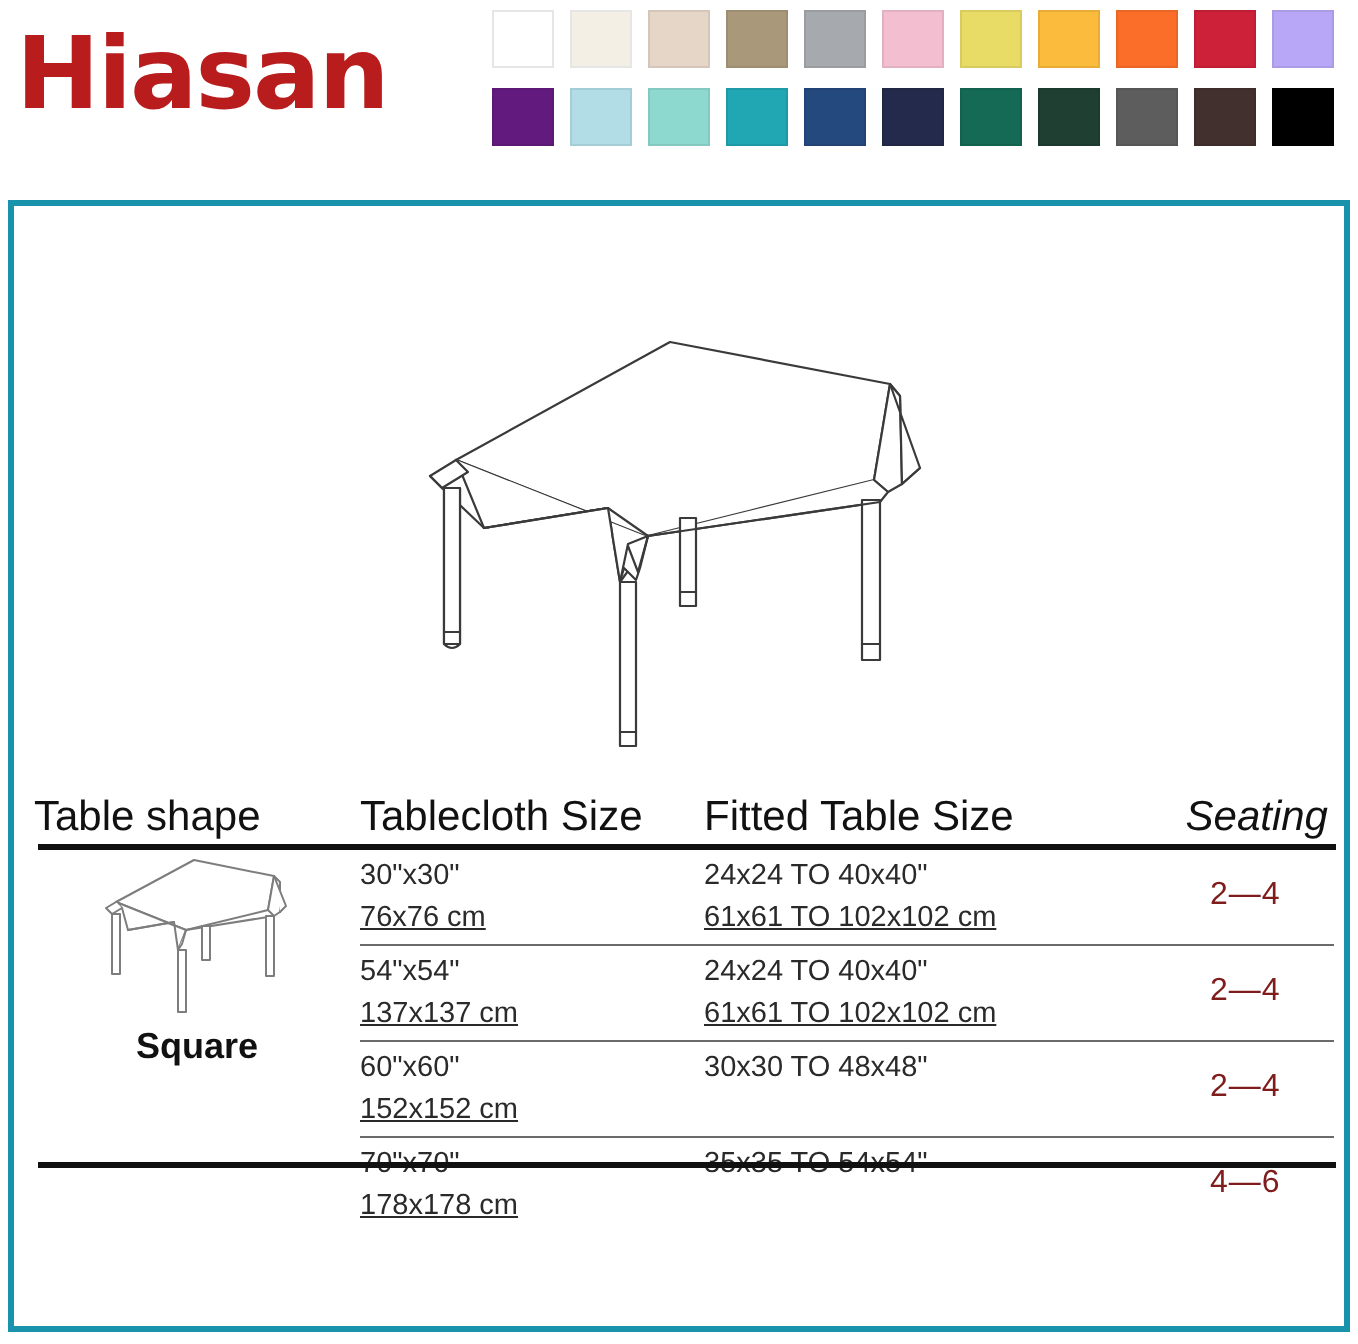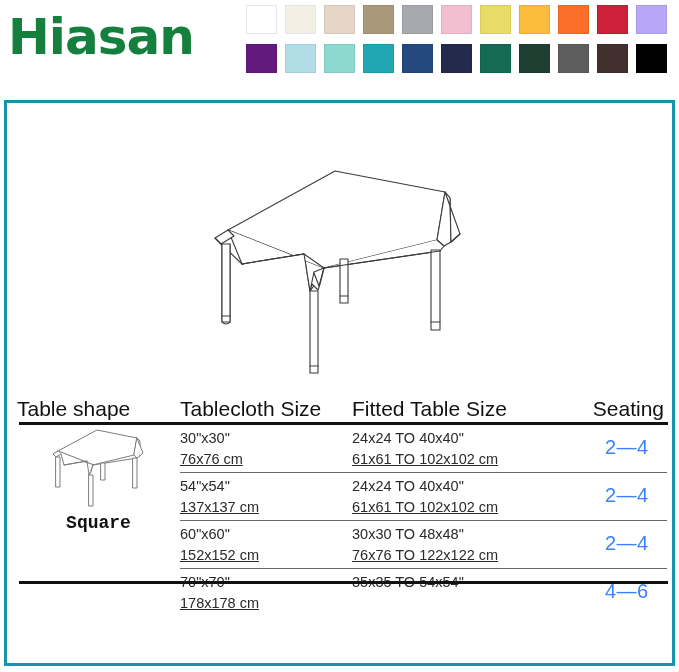--- a/index.html
+++ b/index.html
@@ -24,21 +24,21 @@
     height: 92px;
   }
   .brand {
     position: absolute;
     left: 8px;
     top: 8px;
     font-family: "DejaVu Sans", sans-serif;
     font-size: 50px;
     font-weight: 700;
     letter-spacing: -1px;
-    color: #15803d;
+    color: #b91c1c;
     line-height: 58px;
   }
   .swatch-grid {
     position: absolute;
     left: 246px;
     top: 5px;
     width: 430px;
   }
   .swatch-row {
     display: flex;
@@ -92,21 +92,21 @@
     position: absolute;
     font-size: 21px;
     font-weight: 400;
     color: #111111;
     white-space: nowrap;
     bottom: 4px;
   }
   .th.shape   { left: 10px;  font-size: 21px; }
   .th.cloth   { left: 173px; }
   .th.fitted  { left: 345px; }
-  .th.seating { right: 8px; }
+  .th.seating { right: 8px; font-style: italic; }
 
   .thead-rule {
     position: absolute;
     left: 12px;
     right: 4px;
     bottom: 0;
     height: 3px;
     background: #111111;
   }
 
@@ -124,22 +124,22 @@
     white-space: nowrap;
     line-height: 21px;
   }
   .cell.cloth  { left: 173px; top: 3px; }
   .cell.fitted { left: 345px; top: 3px; }
   .cell .l2 { display: block; text-decoration: underline; }
 
   .cell.seating {
     left: 598px;
     top: 12px;
-    font-size: 20px;
-    color: #3b82f6;
+    font-size: 16px;
+    color: #7f1d1d;
     letter-spacing: 0.5px;
   }
 
   .row-rule {
     position: absolute;
     left: 173px;
     right: 5px;
     bottom: 0;
     height: 1px;
     background: #6a6a6a;
@@ -162,21 +162,20 @@
     top: 322px;
     width: 155px;
     text-align: center;
   }
   .shape-col svg { display: block; margin: 0 auto; }
   .shape-label {
     margin-top: 6px;
     font-size: 18px;
     font-weight: 700;
     color: #111111;
-    font-family: Liberation Mono, monospace;
   }
 </style>
 </head>
 <body>
 
 <div class="header">
   <div class="brand">Hiasan</div>
 
   <div class="swatch-grid">
     <div class="swatch-row">
@@ -307,21 +306,20 @@
         <div class="row-rule"></div>
       </div>
 
       <div class="trow">
         <div class="cell cloth">
           <span>60"x60"</span>
           <span class="l2">152x152 cm</span>
         </div>
         <div class="cell fitted">
           <span>30x30 TO 48x48"</span>
-          <span class="l2">76x76 TO 122x122 cm</span>
         </div>
         <div class="cell seating">2—4</div>
         <div class="row-rule"></div>
       </div>
 
       <div class="trow">
         <div class="cell cloth">
           <span>70"x70"</span>
           <span class="l2">178x178 cm</span>
         </div>

